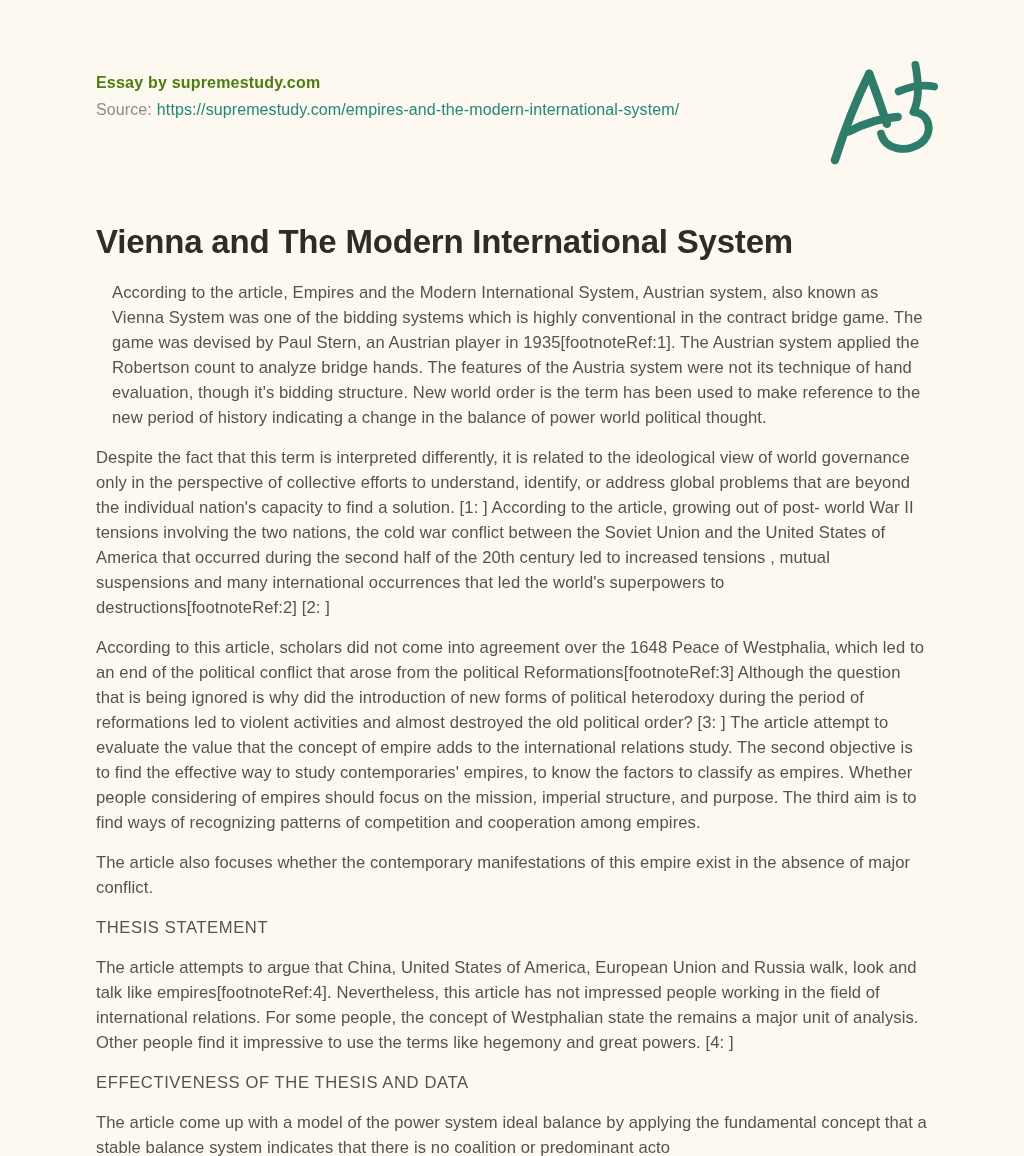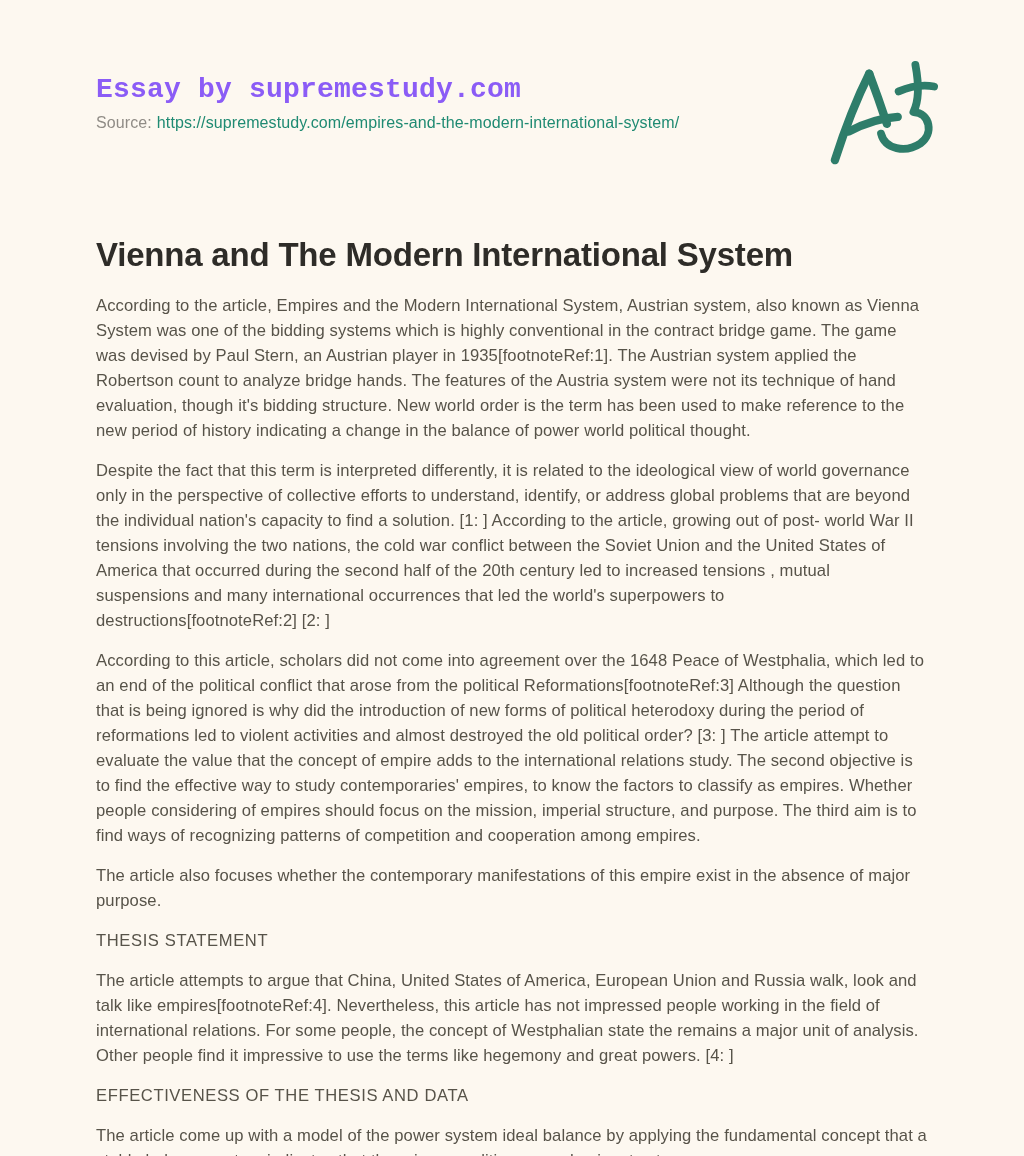--- a/index.html
+++ b/index.html
@@ -13,25 +13,24 @@
     background: #fdf8f0;
     font-family: "Liberation Sans", sans-serif;
   }
   .page {
     position: relative;
     width: 832px;
     margin: 0;
     padding: 74px 96px 0 96px;
   }
   .byline {
-    font-size: 28px;
+    font-size: 16px;
     font-weight: 700;
-    color: #8b5cf6;
+    color: #4d7c0f;
     letter-spacing: 0.2px;
-    font-family: Liberation Mono, monospace;
   }
   .source-row {
     margin-top: 9px;
     font-size: 16px;
     letter-spacing: 0.1px;
   }
   .source-label {
     color: #908c86;
     margin-right: 5px;
   }
@@ -62,20 +61,21 @@
   }
   .body-p {
     margin: 0 0 15px 0;
     font-size: 16.6px;
     line-height: 25px;
     color: #575349;
     letter-spacing: 0.1px;
   }
   .body-p.first {
     margin-top: 19px;
+    margin-left: 16px;
   }
   .section-heading {
     letter-spacing: 0.6px;
   }
 </style>
 </head>
 <body>
 
 <div class="page">
 
@@ -101,21 +101,21 @@
 
   <main>
     <h1 class="essay-title">Vienna and The Modern International System</h1>
 
     <p class="body-p first">According to the article, Empires and the Modern International System, Austrian system, also known as Vienna System was one of the bidding systems which is highly conventional in the contract bridge game. The game was devised by Paul Stern, an Austrian player in 1935[footnoteRef:1]. The Austrian system applied the Robertson count to analyze bridge hands. The features of the Austria system were not its technique of hand evaluation, though it's bidding structure. New world order is the term has been used to make reference to the new period of history indicating a change in the balance of power world political thought.</p>
 
     <p class="body-p">Despite the fact that this term is interpreted differently, it is related to the ideological view of world governance only in the perspective of collective efforts to understand, identify, or address global problems that are beyond the individual nation's capacity to find a solution. [1: ] According to the article, growing out of post- world War II tensions involving the two nations, the cold war conflict between the Soviet Union and the United States of America that occurred during the second half of the 20th century led to increased tensions , mutual suspensions and many international occurrences that led the world's superpowers to destructions[footnoteRef:2] [2: ]</p>
 
     <p class="body-p">According to this article, scholars did not come into agreement over the 1648 Peace of Westphalia, which led to an end of the political conflict that arose from the political Reformations[footnoteRef:3] Although the question that is being ignored is why did the introduction of new forms of political heterodoxy during the period of reformations led to violent activities and almost destroyed the old political order? [3: ] The article attempt to evaluate the value that the concept of empire adds to the international relations study. The second objective is to find the effective way to study contemporaries' empires, to know the factors to classify as empires. Whether people considering of empires should focus on the mission, imperial structure, and purpose. The third aim is to find ways of recognizing patterns of competition and cooperation among empires.</p>
 
-    <p class="body-p">The article also focuses whether the contemporary manifestations of this empire exist in the absence of major purpose.</p>
+    <p class="body-p">The article also focuses whether the contemporary manifestations of this empire exist in the absence of major conflict.</p>
 
     <p class="body-p section-heading">THESIS STATEMENT</p>
 
     <p class="body-p">The article attempts to argue that China, United States of America, European Union and Russia walk, look and talk like empires[footnoteRef:4]. Nevertheless, this article has not impressed people working in the field of international relations. For some people, the concept of Westphalian state the remains a major unit of analysis. Other people find it impressive to use the terms like hegemony and great powers. [4: ]</p>
 
     <p class="body-p section-heading">EFFECTIVENESS OF THE THESIS AND DATA</p>
 
     <p class="body-p">The article come up with a model of the power system ideal balance by applying the fundamental concept that a stable balance system indicates that there is no coalition or predominant acto</p>
   </main>
 

